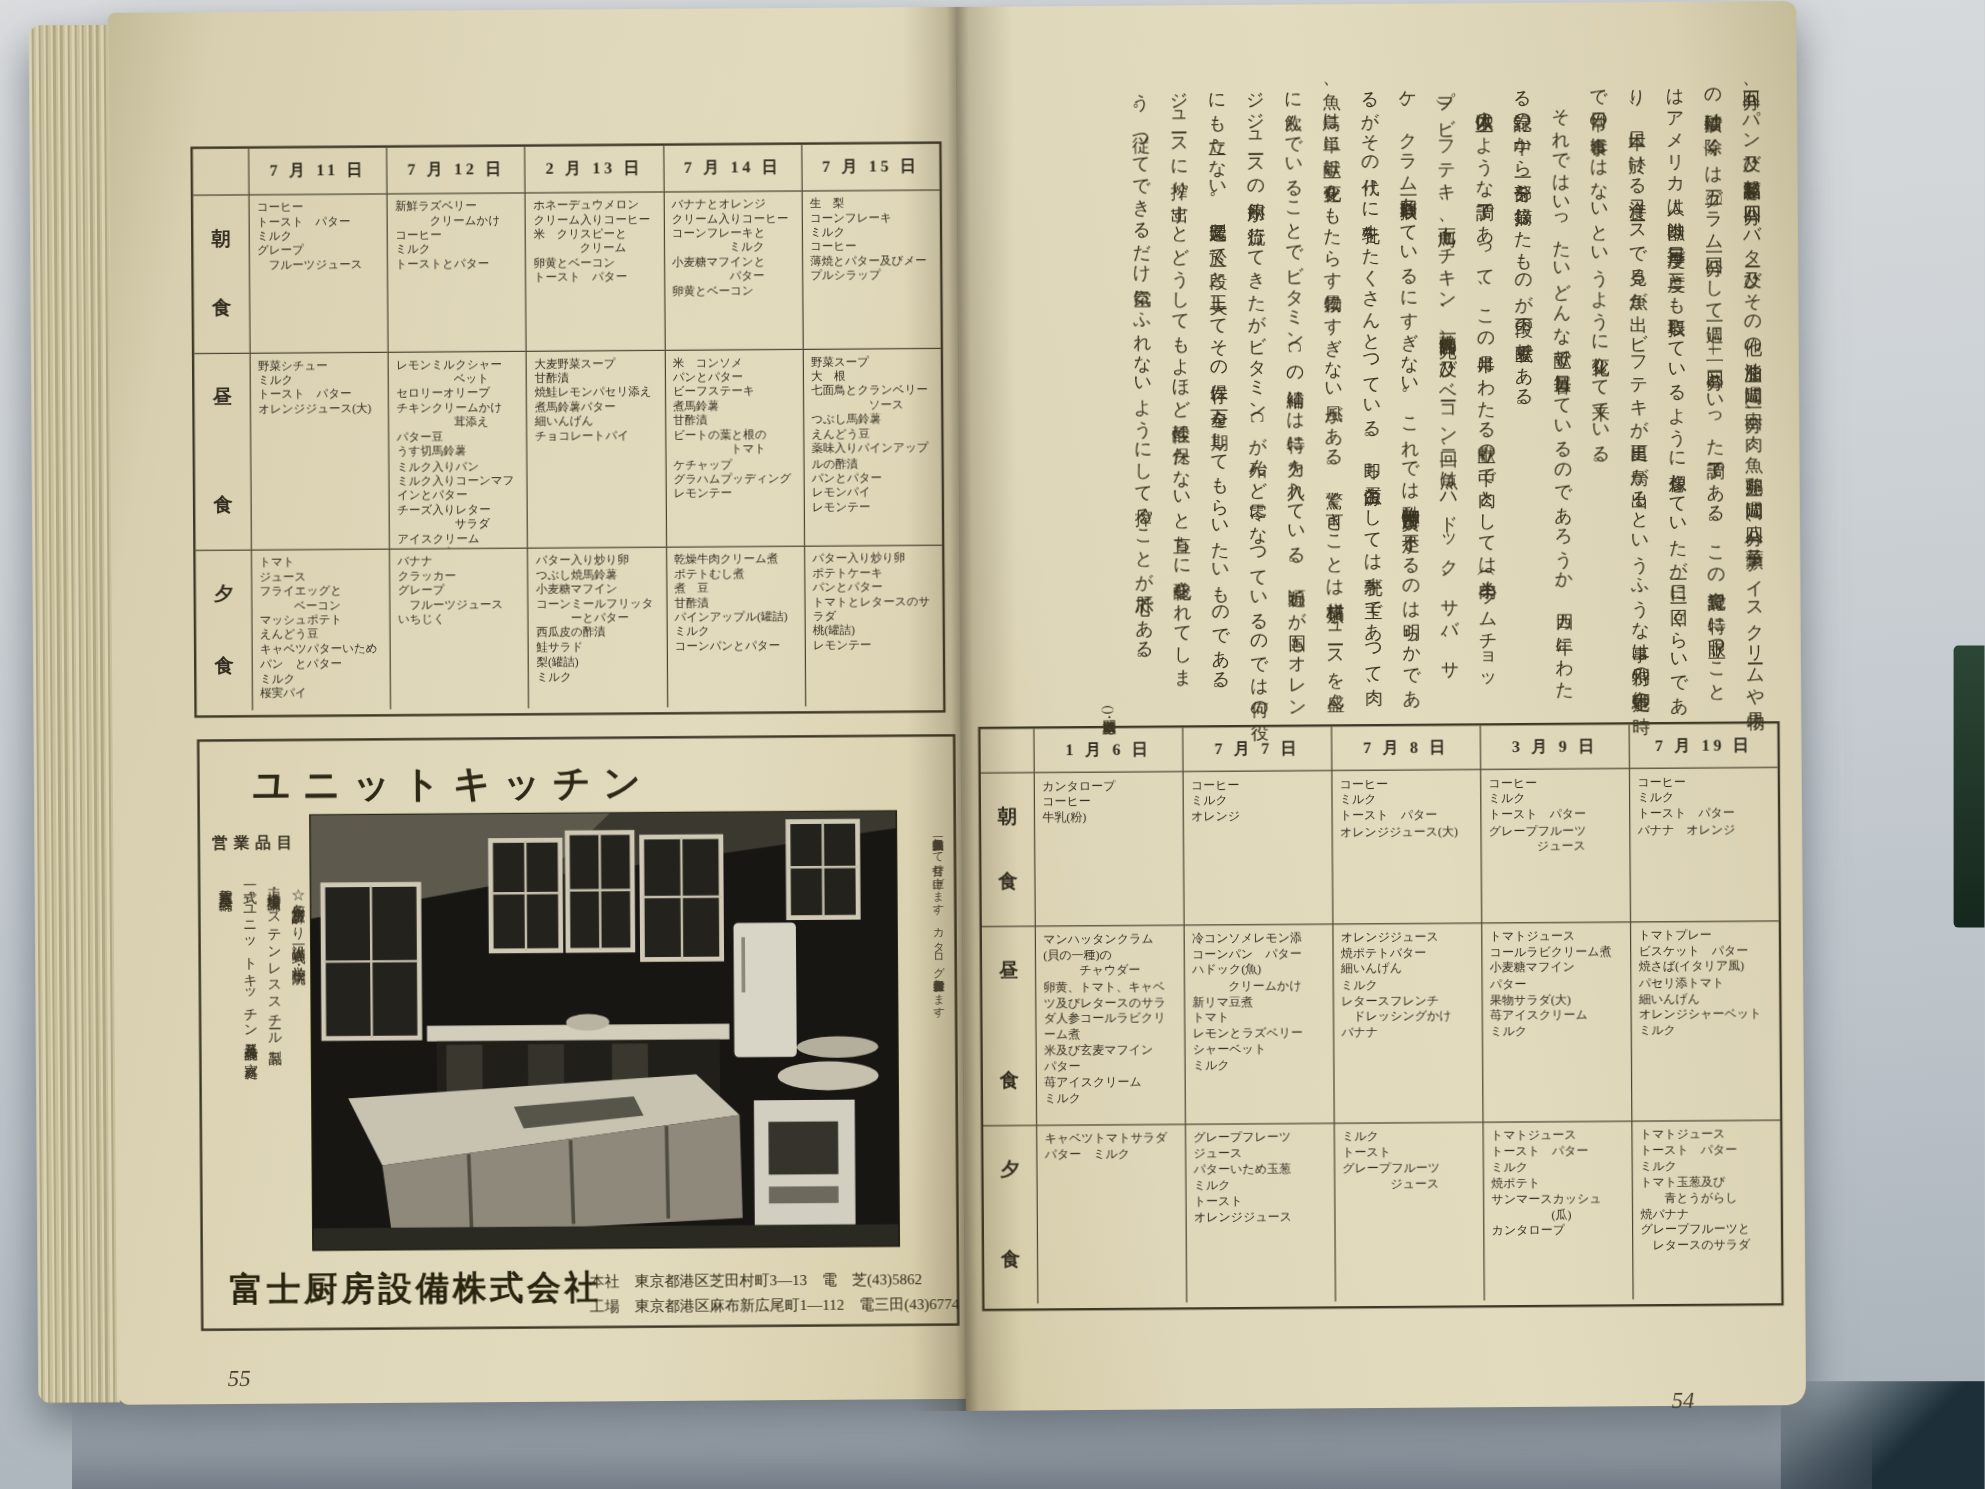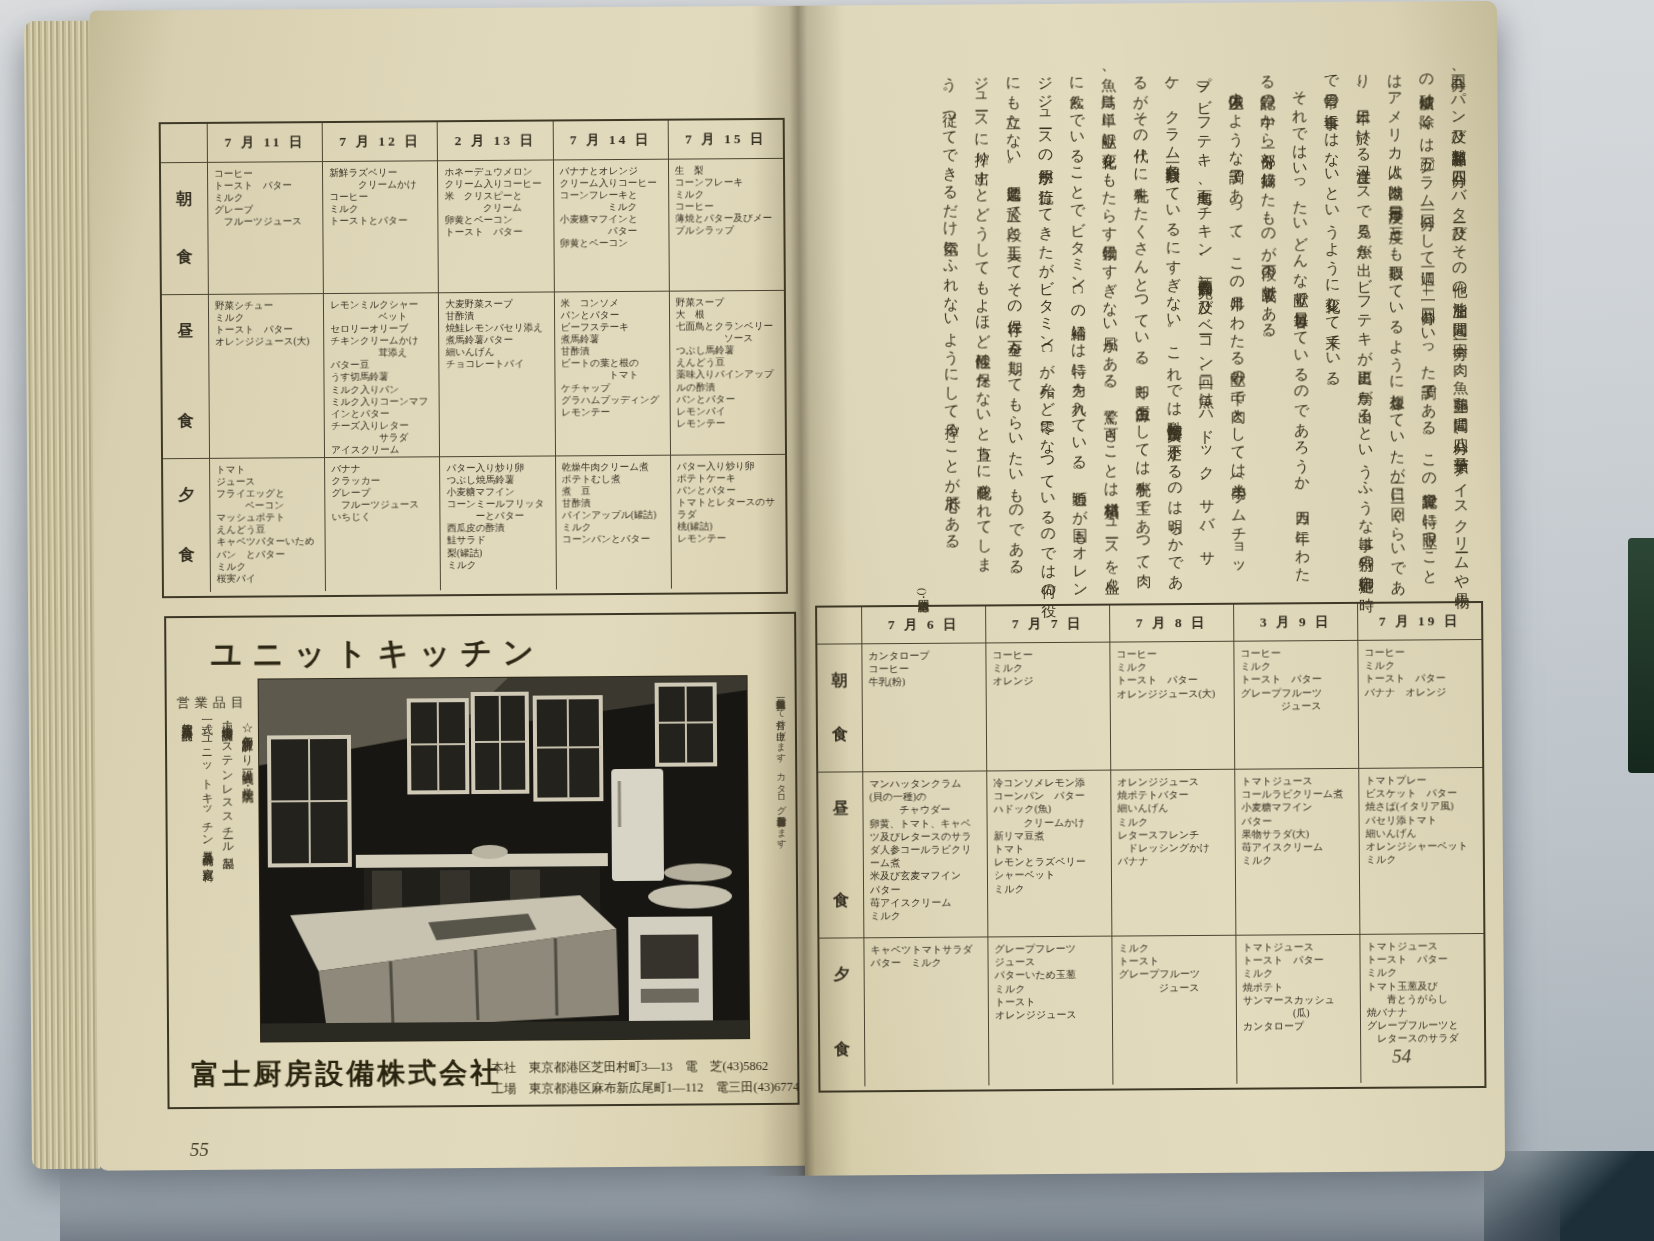--- a/index.html
+++ b/index.html
@@ -43,31 +43,31 @@
   #article{position:absolute;left:26px;top:62px;width:650px;height:528px;
     writing-mode:vertical-rl;text-orientation:mixed;font-size:15px;line-height:2.12;
     letter-spacing:1px;color:#38321f;}
   #article p{margin:0;}
   #article .sig{font-size:11px;letter-spacing:0;text-align:end;line-height:2.4;}
 
   
   #ad-box{position:absolute;left:70px;top:606px;width:628px;height:489px;border:2px solid #3b3524;}
   #ad-headline{position:absolute;left:44px;top:16px;font-size:31px;font-weight:bold;letter-spacing:10px;color:#2e2917;font-family:"Liberation Sans", sans-serif;}
   #ad-sidebar{position:absolute;left:10px;top:76px;width:80px;height:352px;color:#3a3322;}
-  #ad-sidebar .sb-title{font-size:13px;font-weight:normal;letter-spacing:5px;margin-bottom:2px;white-space:nowrap;}
+  #ad-sidebar .sb-title{font-size:13px;font-weight:bold;letter-spacing:5px;margin-bottom:20px;white-space:nowrap;}
   #sb-lines{writing-mode:vertical-rl;text-orientation:mixed;height:318px;font-size:11.5px;line-height:1.75;letter-spacing:1px;}
   #ad-photo{position:absolute;left:92px;top:62px;width:488px;height:362px;background:#15140f;box-shadow:0 0 0 1px #2a2618;}
   #ad-note{position:absolute;left:588px;top:78px;height:330px;width:34px;
     writing-mode:vertical-rl;text-orientation:mixed;font-size:9.5px;line-height:1.7;color:#4a4331;}
   #ad-company{position:absolute;left:22px;top:438px;font-size:28px;font-weight:bold;letter-spacing:3px;color:#29240f;font-family:"Liberation Sans", sans-serif;}
   #ad-addresses{position:absolute;left:322px;top:442px;font-size:12.5px;line-height:1.65;color:#332d1a;white-space:nowrap;}
 
   .page-number{position:absolute;font-size:19px;font-style:italic;color:#453e2c;font-family:"Liberation Serif", serif;}
   #pn-left{left:92px;top:1088px;margin-top:41px;}
-  #pn-right{left:588px;top:1044px;}
+  #pn-right{left:588px;top:1156px;}
 </style>
 </head>
 <body>
 
 <div id="stage">
   <div class="bg-green"></div>
   <div class="bg-dark-corner"></div>
   <div class="bg-shadow"></div>
 
   <div id="book">
@@ -291,21 +291,21 @@
 
     <div class="page" id="page-right">
       <div id="article">
           <p>五回分、パン及び穀類製品を四回分、バター及びその他の油脂を一週間に十一回分、肉、魚、鶏卵を一週間に八回分、菓子類(アイスクリームや果物の砂糖漬は除く)は五〇グラム一回分にして一週に二—三回分といった調子である。この食記録で特に眼立つことはアメリカ人は獣肉は毎日三度が三度とも摂取しているように想像していたが一日に一回ぐらいであり、日本に於ける洋食コースで見る魚が出、ビフテキが出更に鳥が出るというふうな事は特別の御馳走の時で日常の食事にはないというように変化して来ている。</p>
           <p>　それではいったいどんな献立で毎日暮しているのであろうか、四カ年にわたる記録の中から一部分を摘録したものが下段の献立表である。</p>
           <p>　大体以上のような調子であって、この半月にわたる献立の中で肉としては小羊肉(ラムチョップ)ビフテキ、七面鳥、チキン、乾燥肉各一回宛、及びベーコン二回、魚はハドック、サバ、サケ、クラム各一回摂取しているにすぎない。これでは動物性蛋白質が不足するのは明らかであるがその代りに牛乳をたくさんとつている。即ち蛋白源としては牛乳が主であつて肉、魚、鳥は単に献立に変化をもたらす景物にすぎない風がある。驚く可きことは柑橘類ジュースを盛んに飲んでいることでビタミンCの補給には特に力を入れている。近頃わが国もオレンジジュースの飲用が流行してきたがビタミンCが殆んど零になつているのでは何の役にも立たない。製造元に於て一段と工夫してその保存に万全を期してもらいたいものである。ジュースに搾り出すとどうしてもよほど酸性に保たないと直ちに酸化されてしまう。従つてできるだけ空気にふれないようにして搾ることが肝心である。</p>
           <p class="sig">(医博・本誌顧問)</p>
         </div>
       <div class="menu-table" id="table-right">
           <div class="c first-col first-row"></div>
-          <div class="c first-row date-cell">7 月 6 日</div>
+          <div class="c first-row date-cell">1 月 6 日</div>
           <div class="c first-row date-cell">7 月 7 日</div>
           <div class="c first-row date-cell">7 月 8 日</div>
           <div class="c first-row date-cell">3 月 9 日</div>
           <div class="c first-row date-cell">7 月 19 日</div>
           <div class="c first-col meal-label">
             <span>朝</span>
             <span>食</span>
           </div>
           <div class="c menu-cell">カンタロープ
 コーヒー

